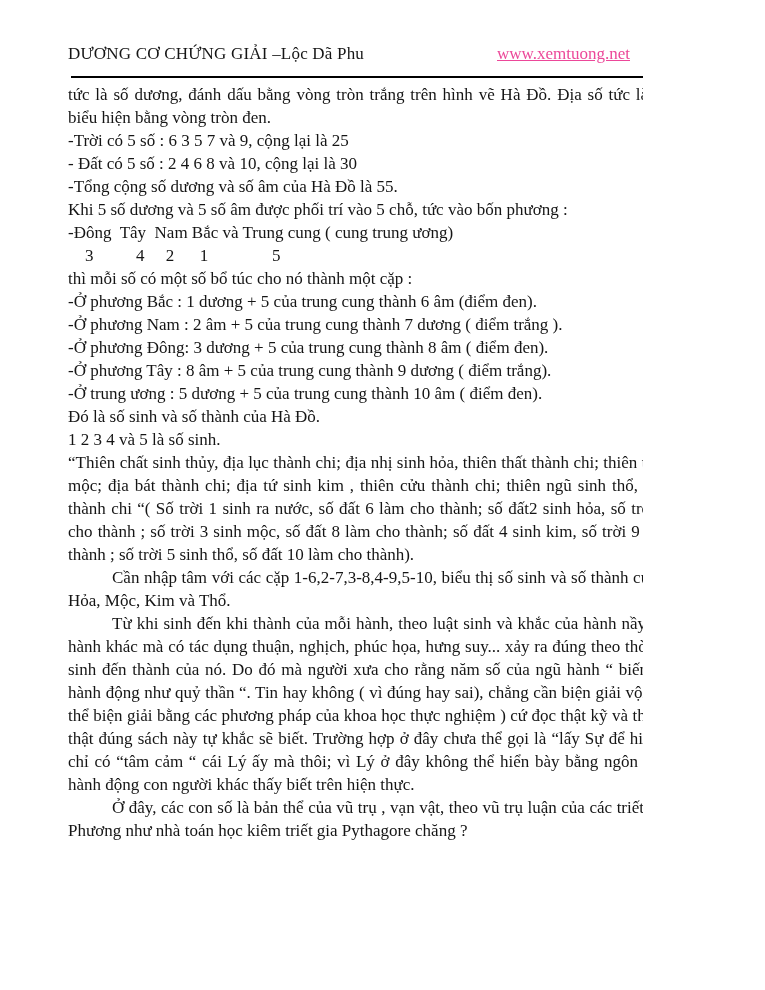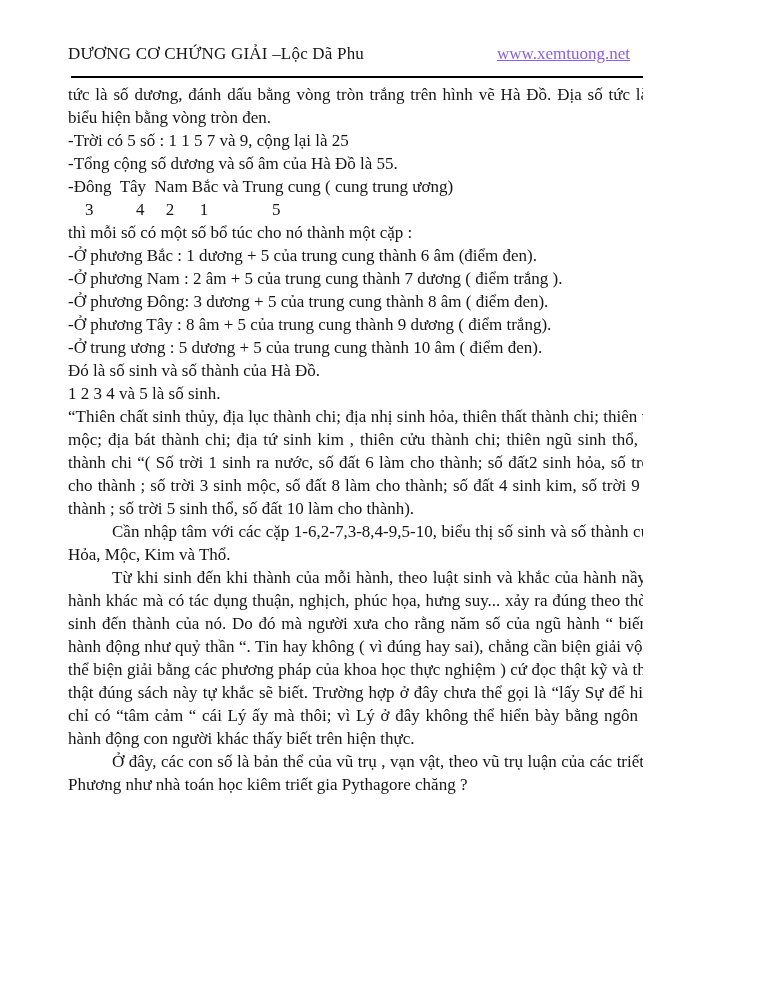--- a/index.html
+++ b/index.html
@@ -17,21 +17,21 @@
     left: 68px;
     top: 44px;
     width: 632px;
     display: flex;
     align-items: baseline;
     font-size: 17px;
     white-space: nowrap;
   }
   .header-title { flex: 1 1 auto; letter-spacing: 0.2px; }
   .header-link {
-    color: #8b5cf6;
+    color: #ec4899;
     text-decoration: underline;
     cursor: pointer;
   }
   .header-spacer { width: 42px; }
   .header-page { width: 28px; text-align: center; }
   .rule {
     position: absolute;
     left: 71px;
     top: 76px;
     width: 634px;
@@ -59,22 +59,24 @@
     <span class="header-title">DƯƠNG CƠ CHỨNG GIẢI –Lộc Dã Phu</span>
     <span class="header-link">www.xemtuong.net</span>
     <span class="header-spacer"></span>
     <span class="header-page">16</span>
   </div>
 
   <div class="rule"></div>
 
   <div class="content">
     <div class="para">tức là số dương, đánh dấu bằng vòng tròn trắng trên hình vẽ Hà Đồ. Địa số tức là số âm, biểu hiện bằng vòng tròn đen.</div>
-    <div class="line">-Trời có 5 số : 1 1 5 7 và 9, cộng lại là 25</div>
+    <div class="line">-Trời có 5 số : 6 3 5 7 và 9, cộng lại là 25</div>
+    <div class="line">- Đất có 5 số : 2 4 6 8 và 10, cộng lại là 30</div>
     <div class="line">-Tổng cộng số dương và số âm của Hà Đồ là 55.</div>
+    <div class="line">Khi 5 số dương và 5 số âm được phối trí vào 5 chỗ, tức vào bốn phương :</div>
     <div class="line">-Đông  Tây  Nam Bắc và Trung cung ( cung trung ương)</div>
     <div class="line">    3          4     2      1               5</div>
     <div class="line">thì mỗi số có một số bổ túc cho nó thành một cặp :</div>
     <div class="line">-Ở phương Bắc : 1 dương + 5 của trung cung thành 6 âm (điểm đen).</div>
     <div class="line">-Ở phương Nam : 2 âm + 5 của trung cung thành 7 dương ( điểm trắng ).</div>
     <div class="line">-Ở phương Đông: 3 dương + 5 của trung cung thành 8 âm ( điểm đen).</div>
     <div class="line">-Ở phương Tây : 8 âm + 5 của trung cung thành 9 dương ( điểm trắng).</div>
     <div class="line">-Ở trung ương : 5 dương + 5 của trung cung thành 10 âm ( điểm đen).</div>
     <div class="line">Đó là số sinh và số thành của Hà Đồ.</div>
     <div class="line">1 2 3 4 và 5 là số sinh.</div>

